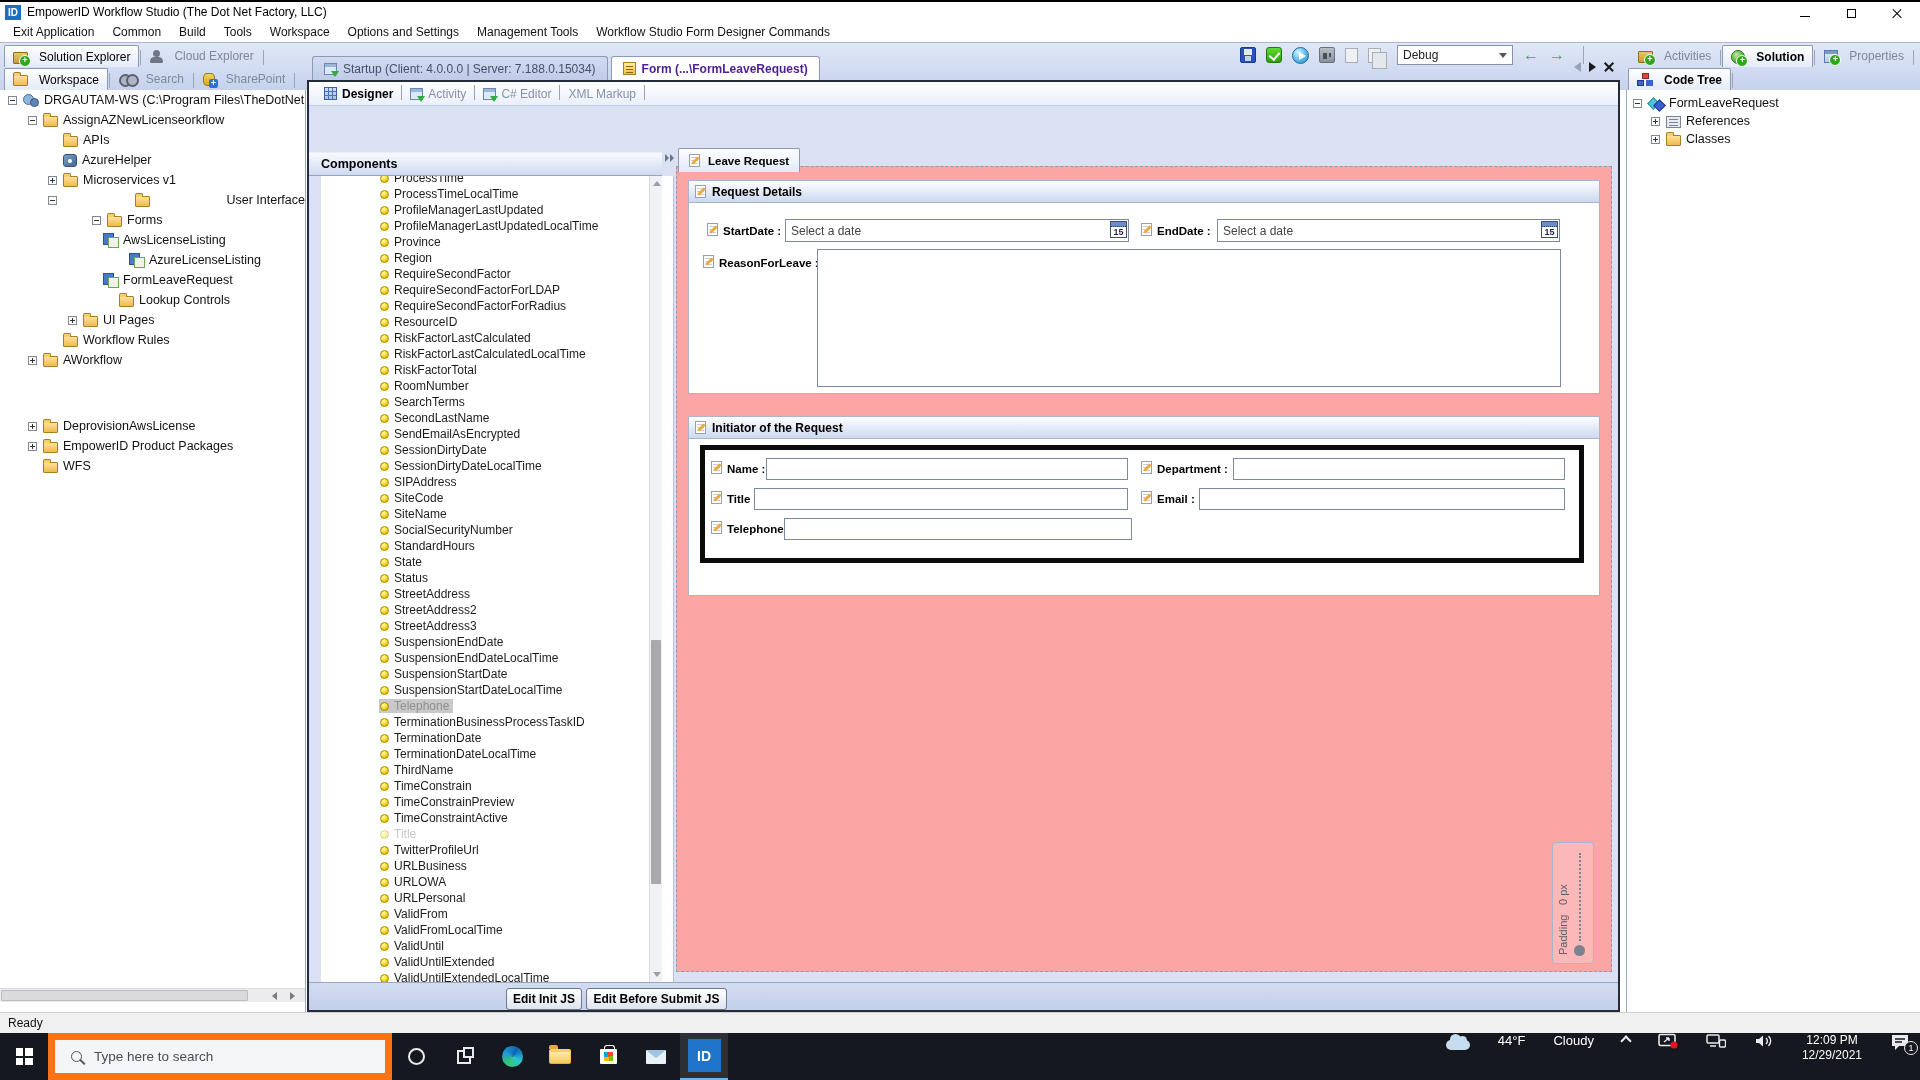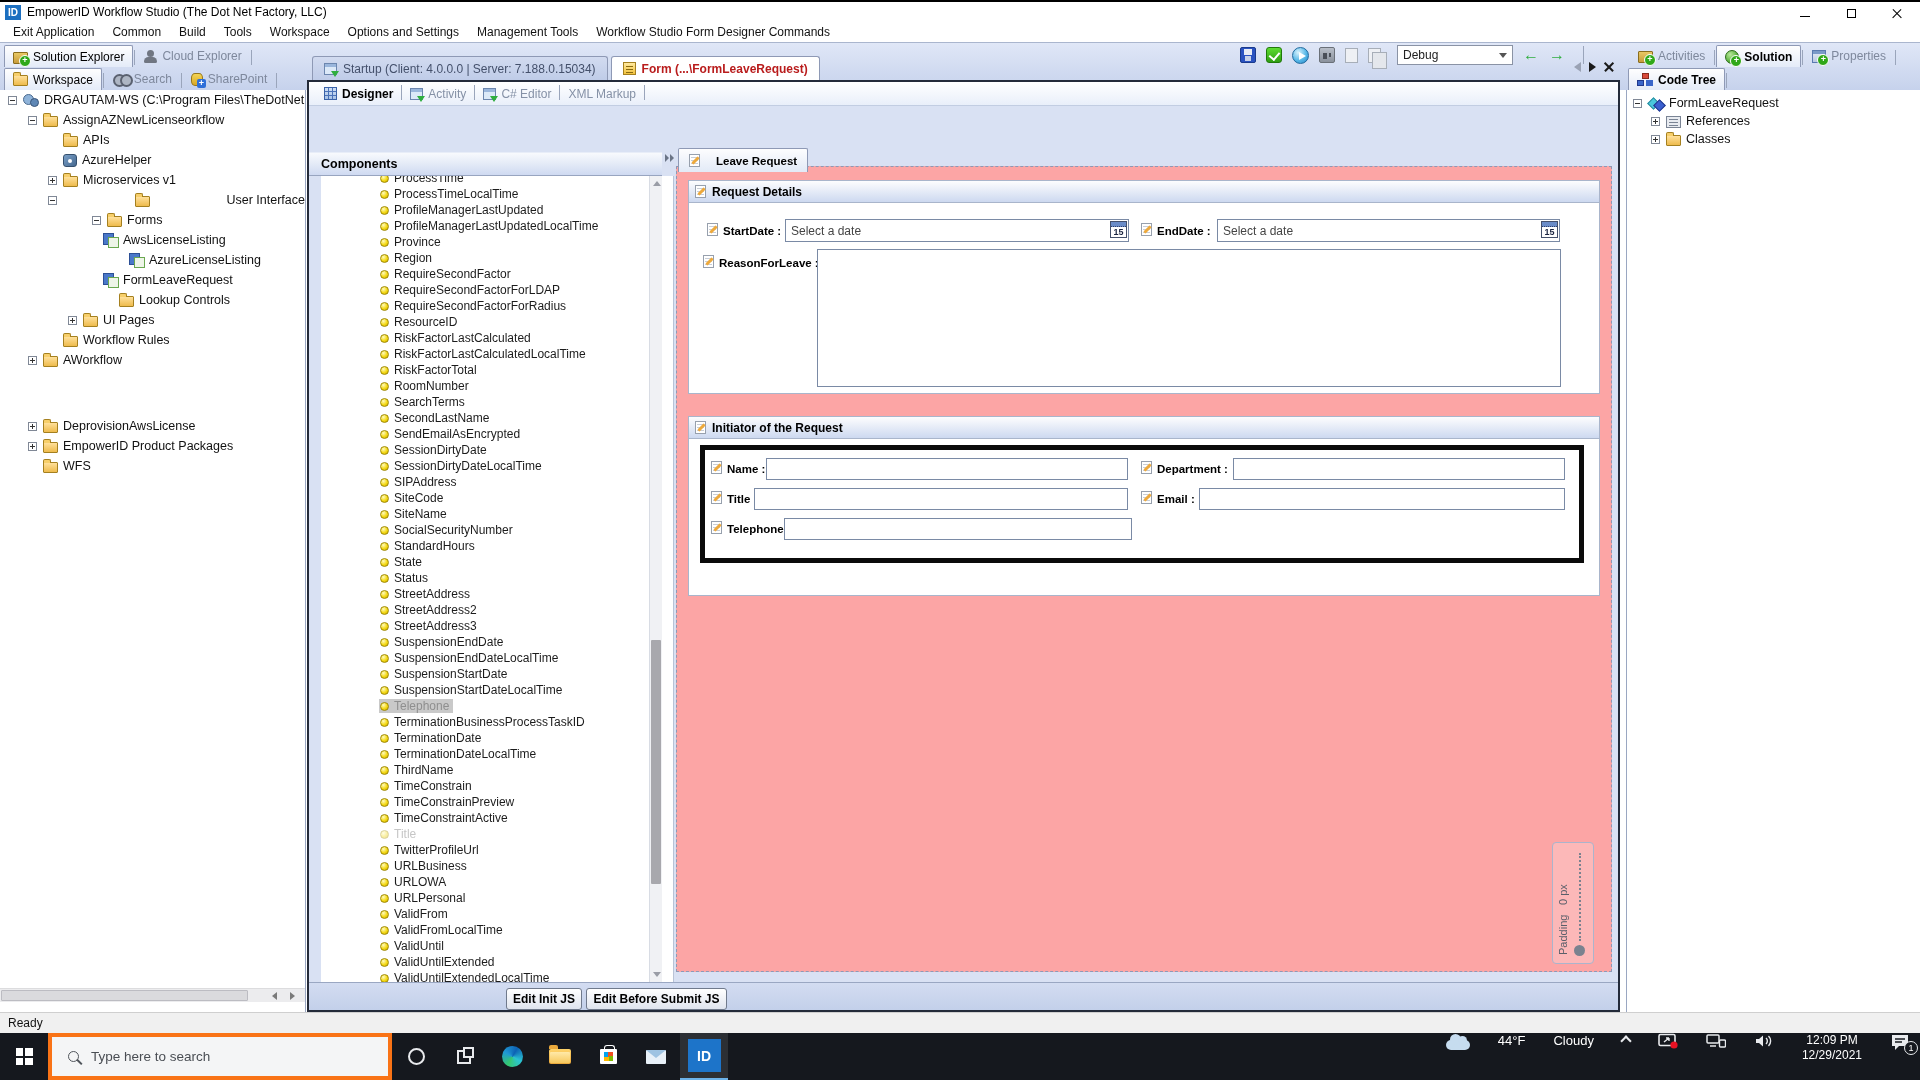--- a/index.html
+++ b/index.html
@@ -25,21 +25,21 @@
     padding-left:4px;font-size:12px;color:#111}
   .menu-item{padding:2px 9px;white-space:nowrap}
 
   
   .chrome-bg{position:absolute;left:0;top:42px;width:1920px;height:48px;
     background:linear-gradient(#e0e7f7,#c6d2ec);border-top:1px solid #aab6ce}
   .explorer-tabs{position:absolute;left:4px;top:45px;display:flex;align-items:flex-end;height:22px}
   .workspace-tabs{position:absolute;left:4px;top:68px;display:flex;align-items:flex-end;height:22px}
   .rp-tabs{position:absolute;left:1630px;top:45px;display:flex;align-items:flex-end;height:22px}
   .ct-tabwrap{position:absolute;left:1628px;top:68px;display:flex;align-items:flex-end;height:22px}
-  .chrome-tab{height:22px;display:inline-flex;align-items:center;gap:5px;padding:0 8px;font-size:12px;color:#7e889c;white-space:nowrap}
+  .chrome-tab{height:22px;display:inline-flex;align-items:center;gap:11px;padding:0 8px;font-size:12px;color:#7e889c;white-space:nowrap}
   .chrome-tab.active{background:linear-gradient(#fefefe,#e4ebf8);border:1px solid #8e99b5;border-bottom:none;
     border-radius:2px 2px 0 0;color:#000}
   .chrome-tab.bold{font-weight:bold}
   .tab-sep{width:1px;height:15px;background:#9aa5bb;margin:0 1px 2px 1px}
 
   
   .toolbar-icons{position:absolute;left:1240px;top:45px;display:flex;align-items:center;gap:10px;height:20px}
   .combo{width:116px;height:20px;background:#fff;border:1px solid #8a93a5;display:flex;align-items:center;
     justify-content:space-between;padding:0 5px;font-size:12px;color:#222;margin-left:6px}
   .combo .arr{width:0;height:0;border-left:4px solid transparent;border-right:4px solid transparent;border-top:5px solid #555}
@@ -108,21 +108,21 @@
   .icon-edit::before{content:'';position:absolute;left:1px;top:2px;width:7px;height:1px;background:#c8cdd6;box-shadow:0 3px 0 #c8cdd6,0 6px 0 #c8cdd6}
   .icon-edit::after{content:'';position:absolute;left:1px;top:4px;width:9px;height:3px;background:#eda93c;border-radius:1px;transform:rotate(-45deg)}
   .icon-calendar{position:absolute;right:2px;top:2px;width:17px;height:17px;background:#fff;border:1px solid #44506b;
     display:flex;align-items:flex-end;justify-content:center;font-size:9px;font-weight:bold;color:#1a2440}
   .icon-calendar::before{content:'';position:absolute;left:0;top:0;right:0;height:4px;background:#6a8cc8;border-bottom:1px dotted #30406a}
 
   
   .doc-tabs{position:absolute;left:312px;top:56px;display:flex;align-items:flex-end;height:24px}
   .doc-tab{height:24px;display:inline-flex;align-items:center;gap:6px;padding:0 11px;font-size:12px;border:1px solid #8e99b5;
     border-bottom:none;border-radius:3px 3px 0 0;background:linear-gradient(#d2dbf0,#bfcce8);color:#44506b;margin-right:3px;white-space:nowrap}
-  .doc-tab.active{background:#fff;font-weight:bold;color:#b91c1c}
+  .doc-tab.active{background:#fff;font-weight:bold;color:#4c1d95}
   .tabnav{position:absolute;left:1574px;top:62px;display:flex;align-items:center;gap:8px}
   .tn-left{width:0;height:0;border-top:5px solid transparent;border-bottom:5px solid transparent;border-right:7px solid #9aa2b4}
   .tn-right{width:0;height:0;border-top:5px solid transparent;border-bottom:5px solid transparent;border-left:7px solid #1a1a1a}
   .tn-close{position:relative;width:10px;height:10px}
   .tn-close::before,.tn-close::after{content:'';position:absolute;left:-1px;top:4px;width:12px;height:1.6px;background:#1a1a1a}
   .tn-close::before{transform:rotate(45deg)}.tn-close::after{transform:rotate(-45deg)}
 
   
   .left-panel{position:absolute;left:0;top:90px;width:306px;height:922px;background:#fff;border-right:1px solid #9aa7c2;overflow:hidden}
   .tree-row{height:20px;display:flex;align-items:center;font-size:12.5px;color:#111;white-space:nowrap}
@@ -155,21 +155,21 @@
   .comp-row.dim .icon-ball{opacity:.4}
   .comp-scroll{position:absolute;left:340px;top:94px;width:13px;height:806px;background:#f0f1f4;border-left:1px solid #d8dce4}
   .sc-up{position:absolute;left:3px;top:5px;width:0;height:0;border-left:4px solid transparent;border-right:4px solid transparent;border-bottom:5px solid #9a9da6}
   .sc-down{position:absolute;left:3px;bottom:5px;width:0;height:0;border-left:4px solid transparent;border-right:4px solid transparent;border-top:5px solid #9a9da6}
   .sc-thumb{position:absolute;left:1px;top:464px;width:10px;height:244px;background:#a8a8ad;border-radius:1px}
   .dbl-chev{position:absolute;left:356px;top:72px;width:10px;height:10px}
   .dbl-chev::before,.dbl-chev::after{content:'';position:absolute;top:0;width:0;height:0;
     border-top:4px solid transparent;border-bottom:4px solid transparent;border-left:4px solid #6a7486}
   .dbl-chev::after{left:5px}
 
-  .lr-tab{position:absolute;left:369px;top:66px;height:24px;display:flex;align-items:center;gap:16px;padding:0 10px;
+  .lr-tab{position:absolute;left:369px;top:66px;height:24px;display:flex;align-items:center;gap:8px;padding:0 10px;
     background:linear-gradient(#fdfdfe,#e2eaf7);border:1px solid #8e99b5;border-bottom:none;border-radius:2px 2px 0 0;
     font-size:11.5px;font-weight:bold;z-index:2}
   .design-surface{position:absolute;left:367px;top:84px;width:936px;height:806px;border:1px dashed #8e99b5;background:#fca5a5}
 
   .group{position:absolute;border:1px solid #a9b5cb;background:#fff}
   .group-header{height:22px;background:linear-gradient(#fdfdfe,#cdd9f0);border-bottom:1px solid #a9b5cb;
     display:flex;align-items:center;gap:6px;padding-left:6px;font-size:12px;font-weight:bold}
   .group-body{position:relative;width:100%}
   .fld-label{position:absolute;font-size:11.5px;font-weight:bold;color:#000;white-space:nowrap}
   .fld-input{position:absolute;border:1px solid #7a8aa5;background:#fff;font-size:12px;color:#333;padding:0 4px;font-family:"Liberation Sans",sans-serif}
@@ -197,21 +197,21 @@
 
   
   .statusbar{position:absolute;left:0;top:1012px;width:1920px;height:21px;background:#f0f0f0;border-top:1px solid #cfcfcf;
     font-size:12px;color:#111;display:flex;align-items:center;padding-left:8px}
 
   
   .taskbar{position:absolute;left:0;top:1033px;width:1920px;height:47px;background:#15181e}
   .start{position:absolute;left:0;top:0;width:48px;height:47px;display:flex;align-items:center;justify-content:center}
   .winlogo{width:17px;height:17px;display:grid;grid-template-columns:1fr 1fr;grid-template-rows:1fr 1fr;gap:2px}
   .winlogo i{background:#fff}
-  .tb-search{position:absolute;left:48px;top:0;width:344px;height:47px;background:#f4f5f6;border:4px solid #f97316;
+  .tb-search{position:absolute;left:48px;top:0;width:344px;height:47px;background:#f4f5f6;border:7px solid #f97316;
     display:flex;align-items:center;gap:12px;padding-left:16px}
   .tb-search input{border:none;outline:none;background:transparent;font-size:13.5px;color:#3c4043;width:260px;font-family:"Liberation Sans",sans-serif}
   .tb-search input::placeholder{color:#4a4e54;opacity:1}
   .mag{width:11px;height:11px;border:1.6px solid #50555b;border-radius:50%;position:relative;flex:none}
   .mag::after{content:'';position:absolute;width:7px;height:1.6px;background:#50555b;transform:rotate(45deg);right:-5px;bottom:-2px}
   .tb-icons{position:absolute;left:392px;top:0;display:flex;height:47px}
   .tb-slot{width:48px;height:47px;display:flex;align-items:center;justify-content:center;position:relative}
   .cortana{width:17px;height:17px;border:2px solid #e8eaed;border-radius:50%}
   .taskview{width:14px;height:14px;border:2px solid #e8eaed;position:relative}
   .taskview::before{content:'';position:absolute;right:-5px;top:-5px;width:7px;height:7px;border:2px solid #e8eaed;background:#15181e}

